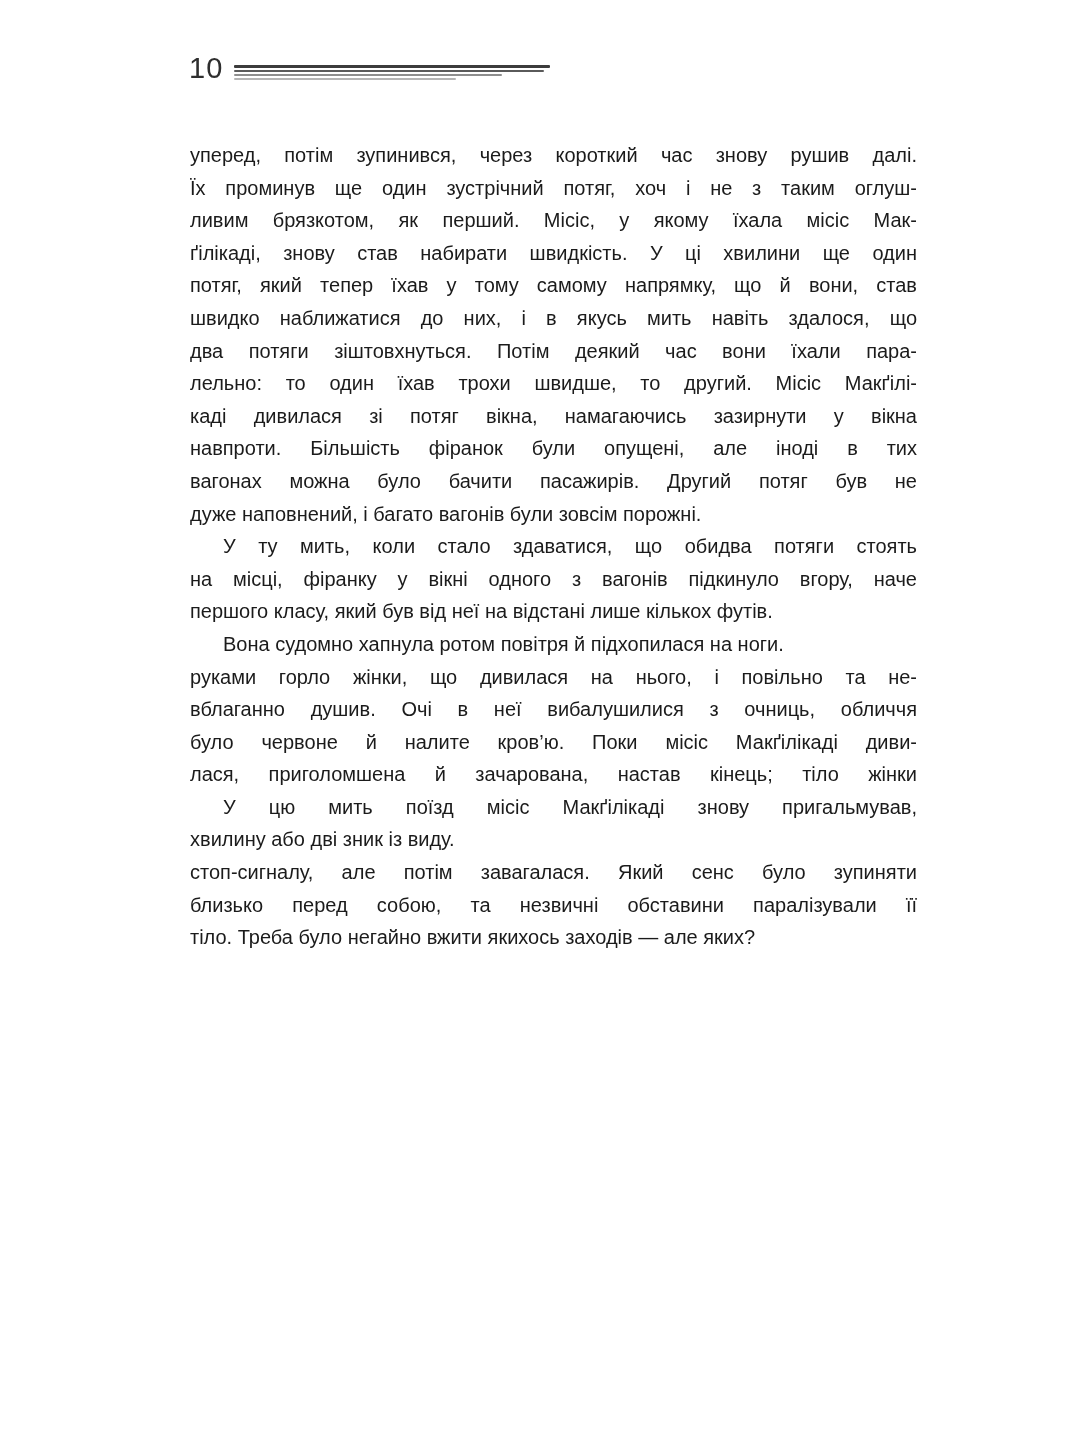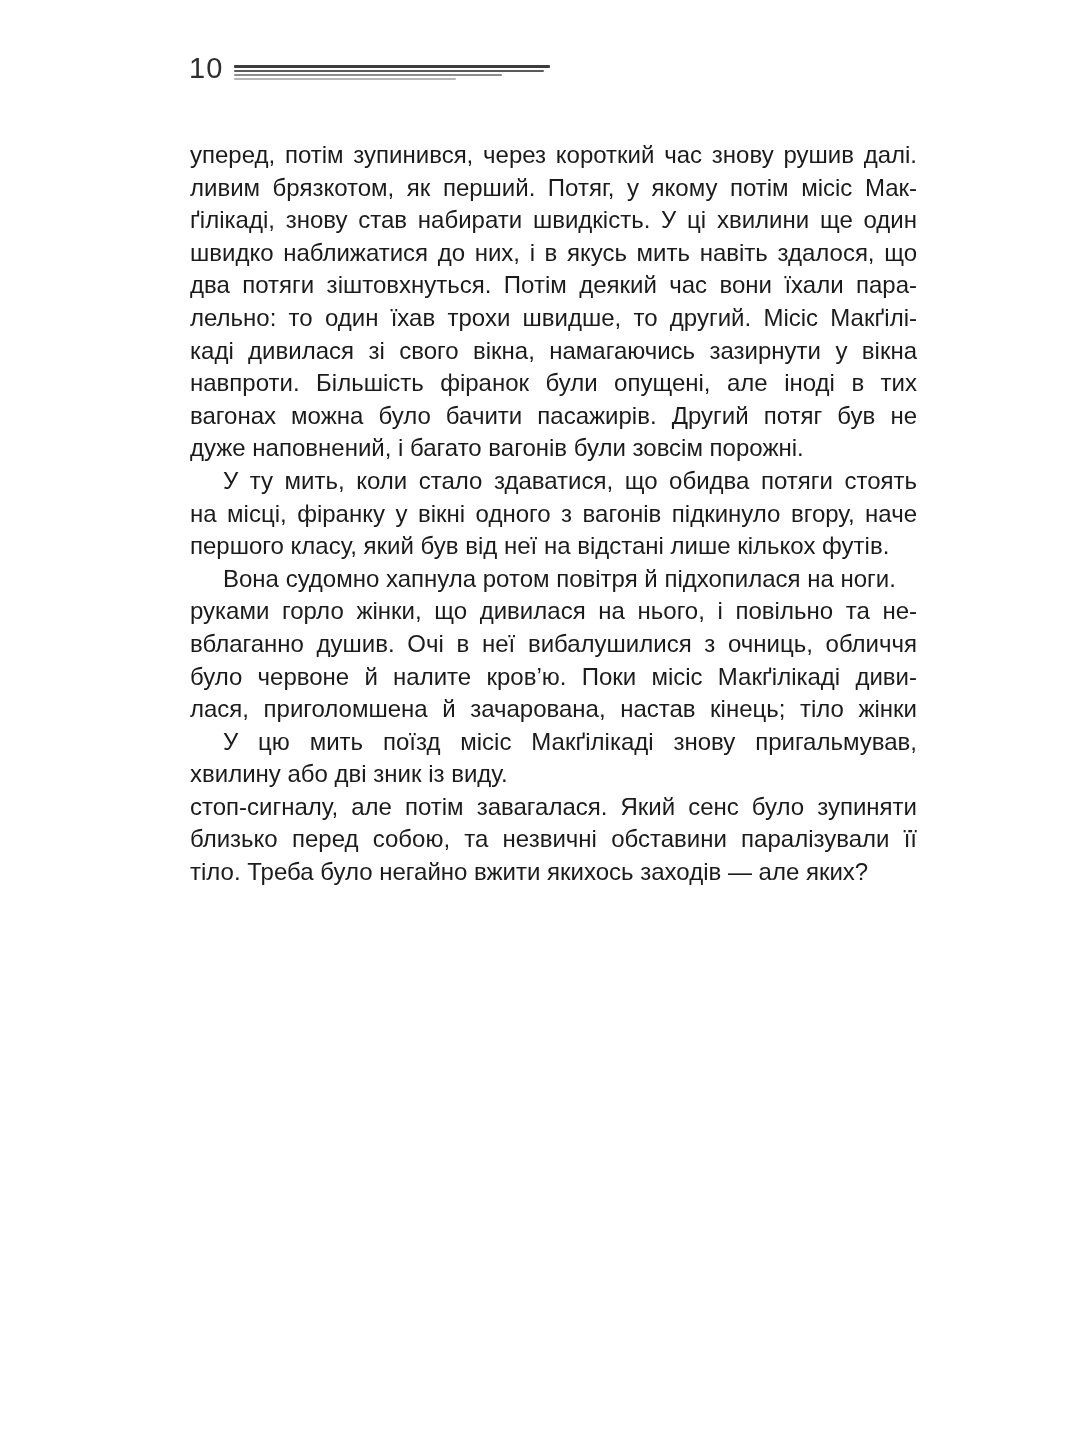--- a/index.html
+++ b/index.html
@@ -41,21 +41,21 @@
   .rule.r1 { width: 316px; height: 3px;   background: #3c3c3c; margin-bottom: 2px; }
   .rule.r2 { width: 310px; height: 2px;   background: #5a5a5a; margin-bottom: 2px; }
   .rule.r3 { width: 268px; height: 2px;   background: #8e8e8e; margin-bottom: 2px; }
   .rule.r4 { width: 222px; height: 1.5px; background: #b4b4b4; }
   
   .text-block {
     position: absolute;
     left: 190px;
     top: 139px;
     width: 727px;
-    font-size: 24px;
+    font-size: 20px;
     line-height: 32.6px;
     color: #1b1b1b;
   }
   .line {
     text-align: justify;
     text-align-last: justify;
   }
   .line.pl {            
     text-align-last: left;
   }
@@ -74,26 +74,28 @@
       <div class="rule r1"></div>
       <div class="rule r2"></div>
       <div class="rule r3"></div>
       <div class="rule r4"></div>
     </div>
   </header>
 
   <main class="text-block">
 
     <div class="line">уперед, потім зупинився, через короткий час знову рушив далі.</div>
-    <div class="line">ливим брязкотом, як перший. Потяг, у якому потім місіс Мак-</div>
+    <div class="line">Їх проминув ще один зустрічний потяг, хоч і не з таким оглуш-</div>
+    <div class="line">ливим брязкотом, як перший. Місіс, у якому їхала місіс Мак-</div>
     <div class="line">ґілікаді, знову став набирати швидкість. У ці хвилини ще один</div>
+    <div class="line">потяг, який тепер їхав у тому самому напрямку, що й вони, став</div>
     <div class="line">швидко наближатися до них, і в якусь мить навіть здалося, що</div>
     <div class="line">два потяги зіштовхнуться. Потім деякий час вони їхали пара-</div>
     <div class="line">лельно: то один їхав трохи швидше, то другий. Місіс Макґілі-</div>
-    <div class="line">каді дивилася зі свого вікна, намагаючись зазирнути у вікна</div>
+    <div class="line">каді дивилася зі потяг вікна, намагаючись зазирнути у вікна</div>
     <div class="line">навпроти. Більшість фіранок були опущені, але іноді в тих</div>
     <div class="line">вагонах можна було бачити пасажирів. Другий потяг був не</div>
     <div class="line pl">дуже наповнений, і багато вагонів були зовсім порожні.</div>
 
     <div class="line ind">У ту мить, коли стало здаватися, що обидва потяги стоять</div>
     <div class="line">на місці, фіранку у вікні одного з вагонів підкинуло вгору, наче</div>
     <div class="line pl">першого класу, який був від неї на відстані лише кількох футів.</div>
 
     <div class="line ind pl">Вона судомно хапнула ротом повітря й підхопилася на ноги.</div>
 

